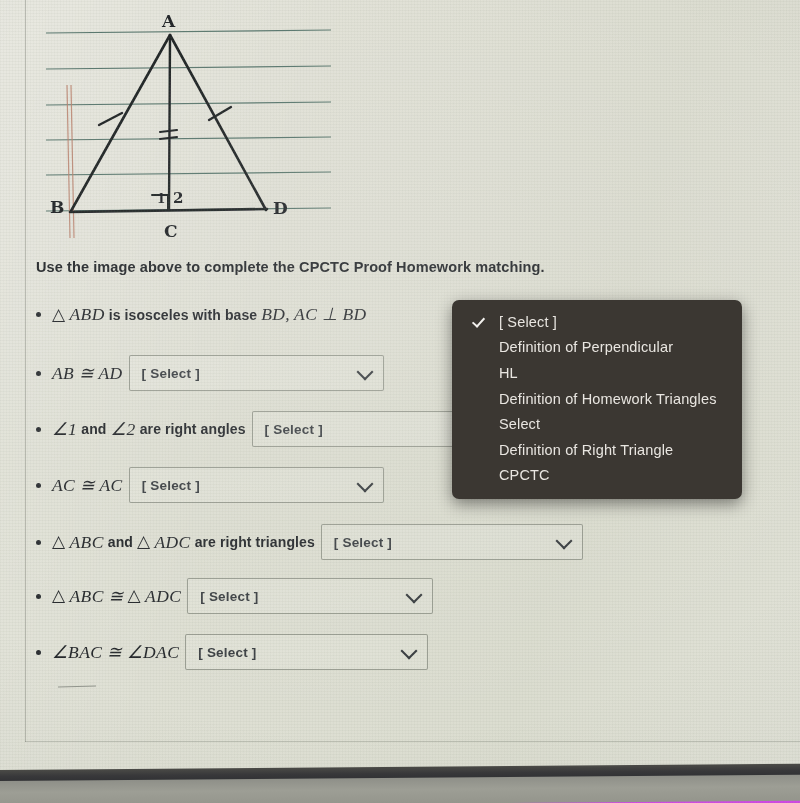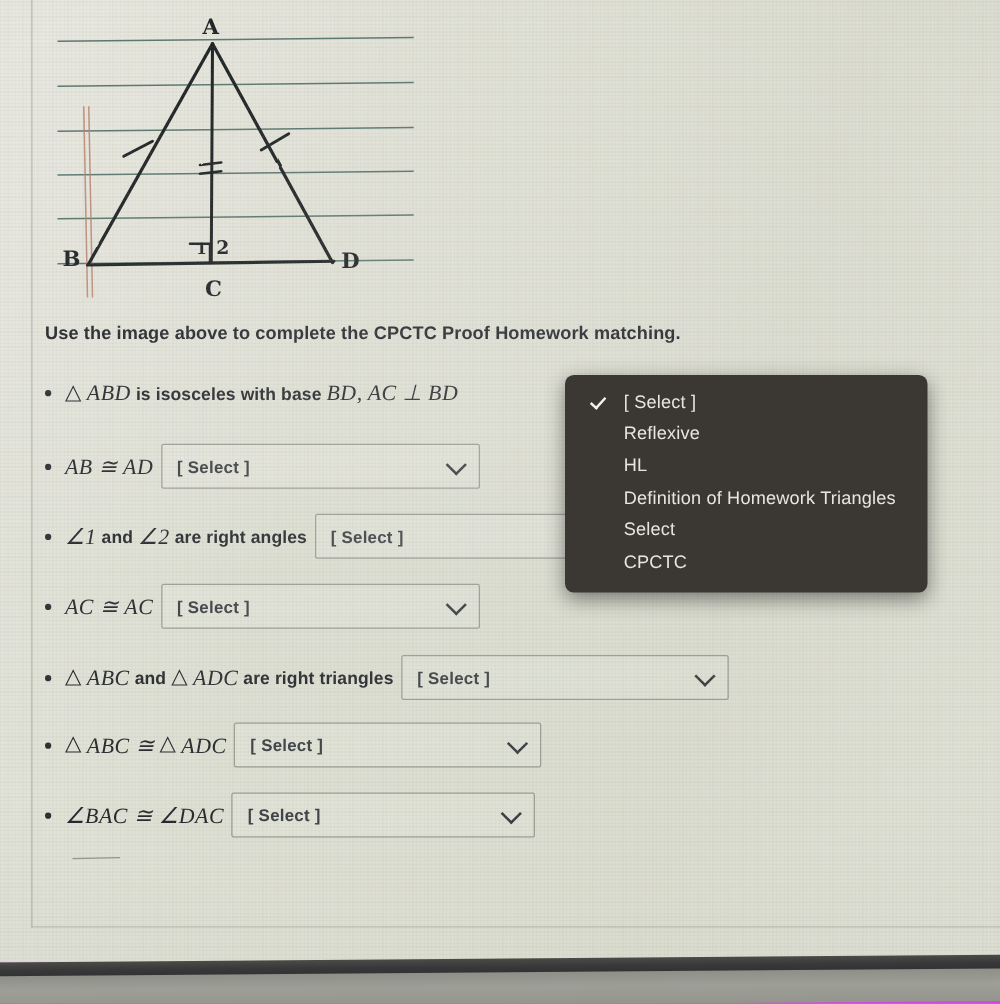--- a/index.html
+++ b/index.html
@@ -374,30 +374,33 @@
   </div>
 
   <div class="stray-line"></div>
 
   <div class="dropdown">
     <div class="dd-item">
       <span class="dd-check"></span>
       <span>[ Select ]</span>
     </div>
     <div class="dd-item">
-      <span>Reflexive</span>
+      <span>Definition of Perpendicular</span>
     </div>
     <div class="dd-item">
       <span>HL</span>
     </div>
     <div class="dd-item">
       <span>Definition of Homework Triangles</span>
     </div>
     <div class="dd-item">
       <span>Select</span>
+    </div>
+    <div class="dd-item">
+      <span>Definition of Right Triangle</span>
     </div>
     <div class="dd-item">
       <span>CPCTC</span>
     </div>
   </div>
 
   <div class="moire"></div>
   <div class="vignette"></div>
 
   <div class="bezel-dark"></div>

